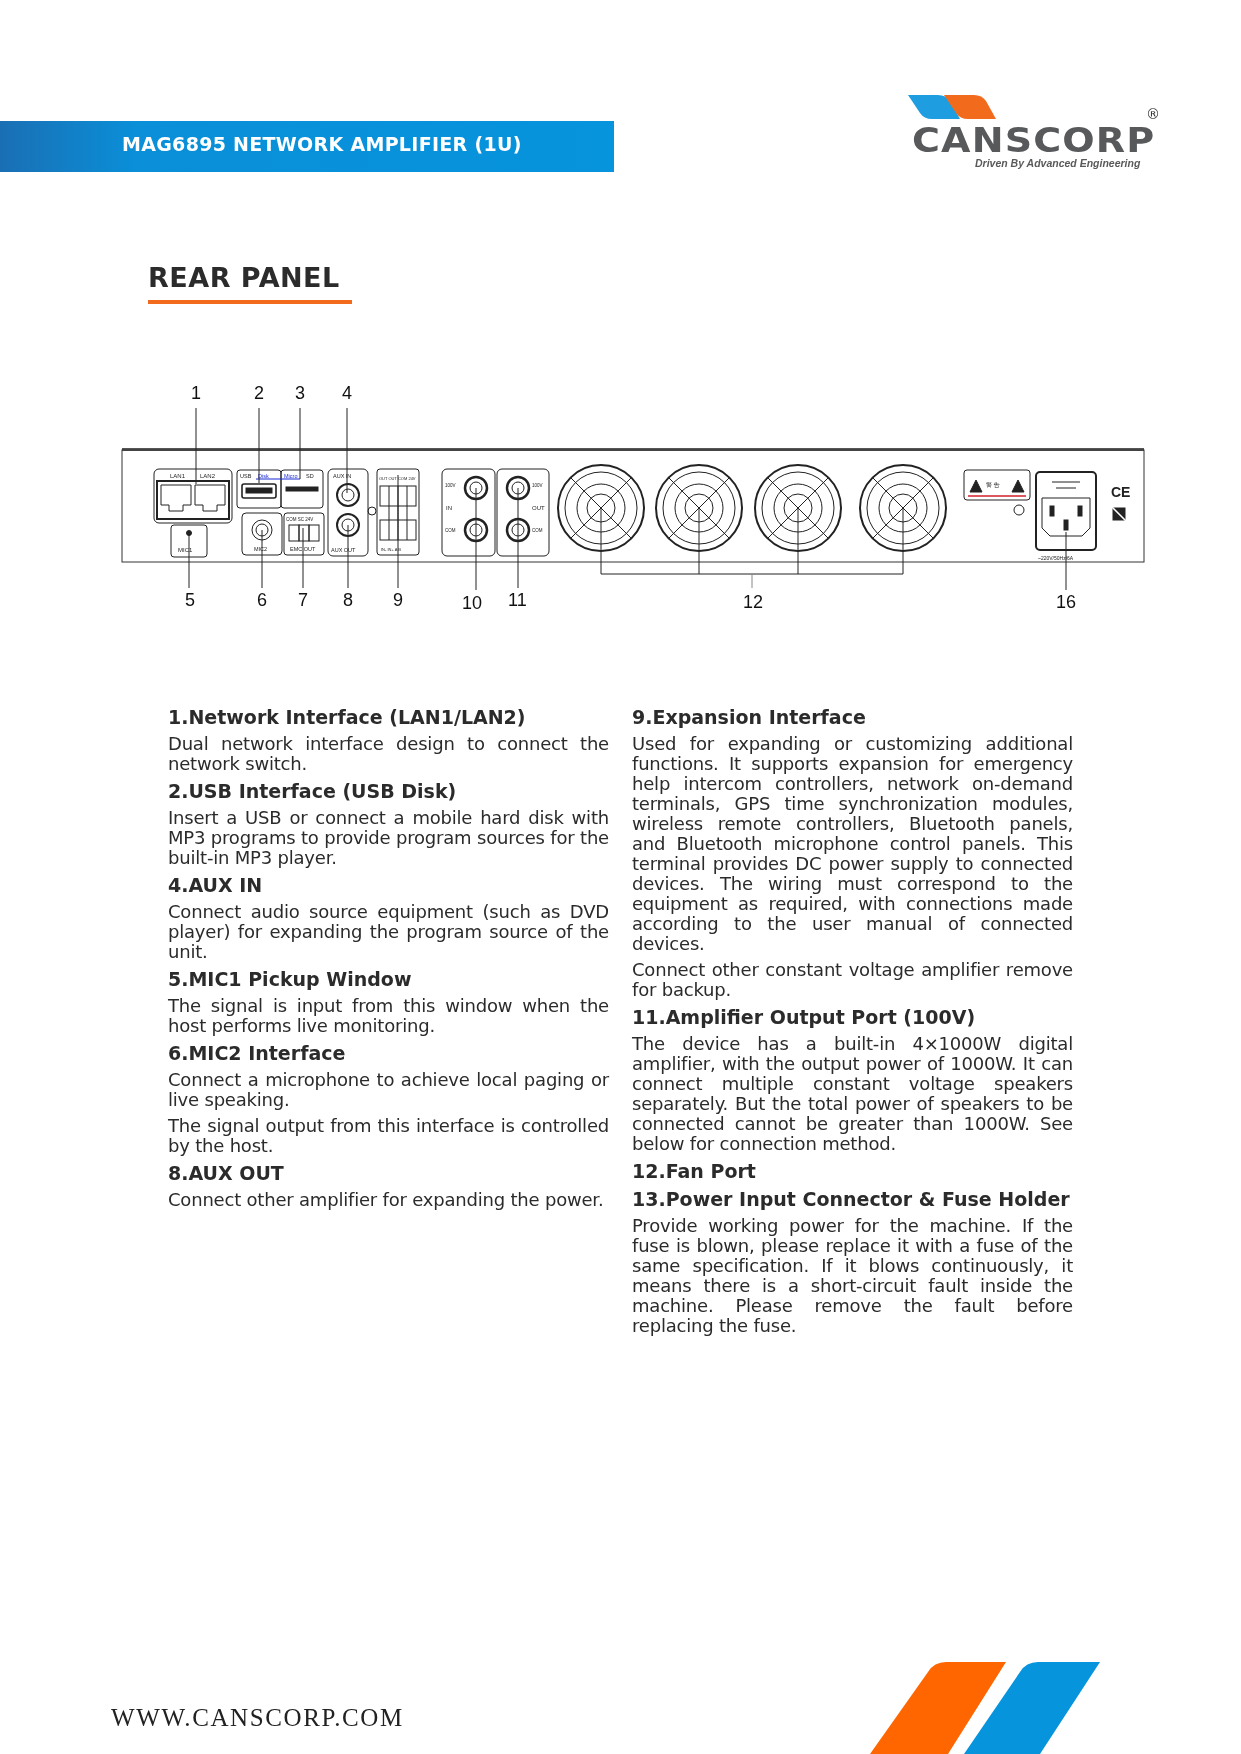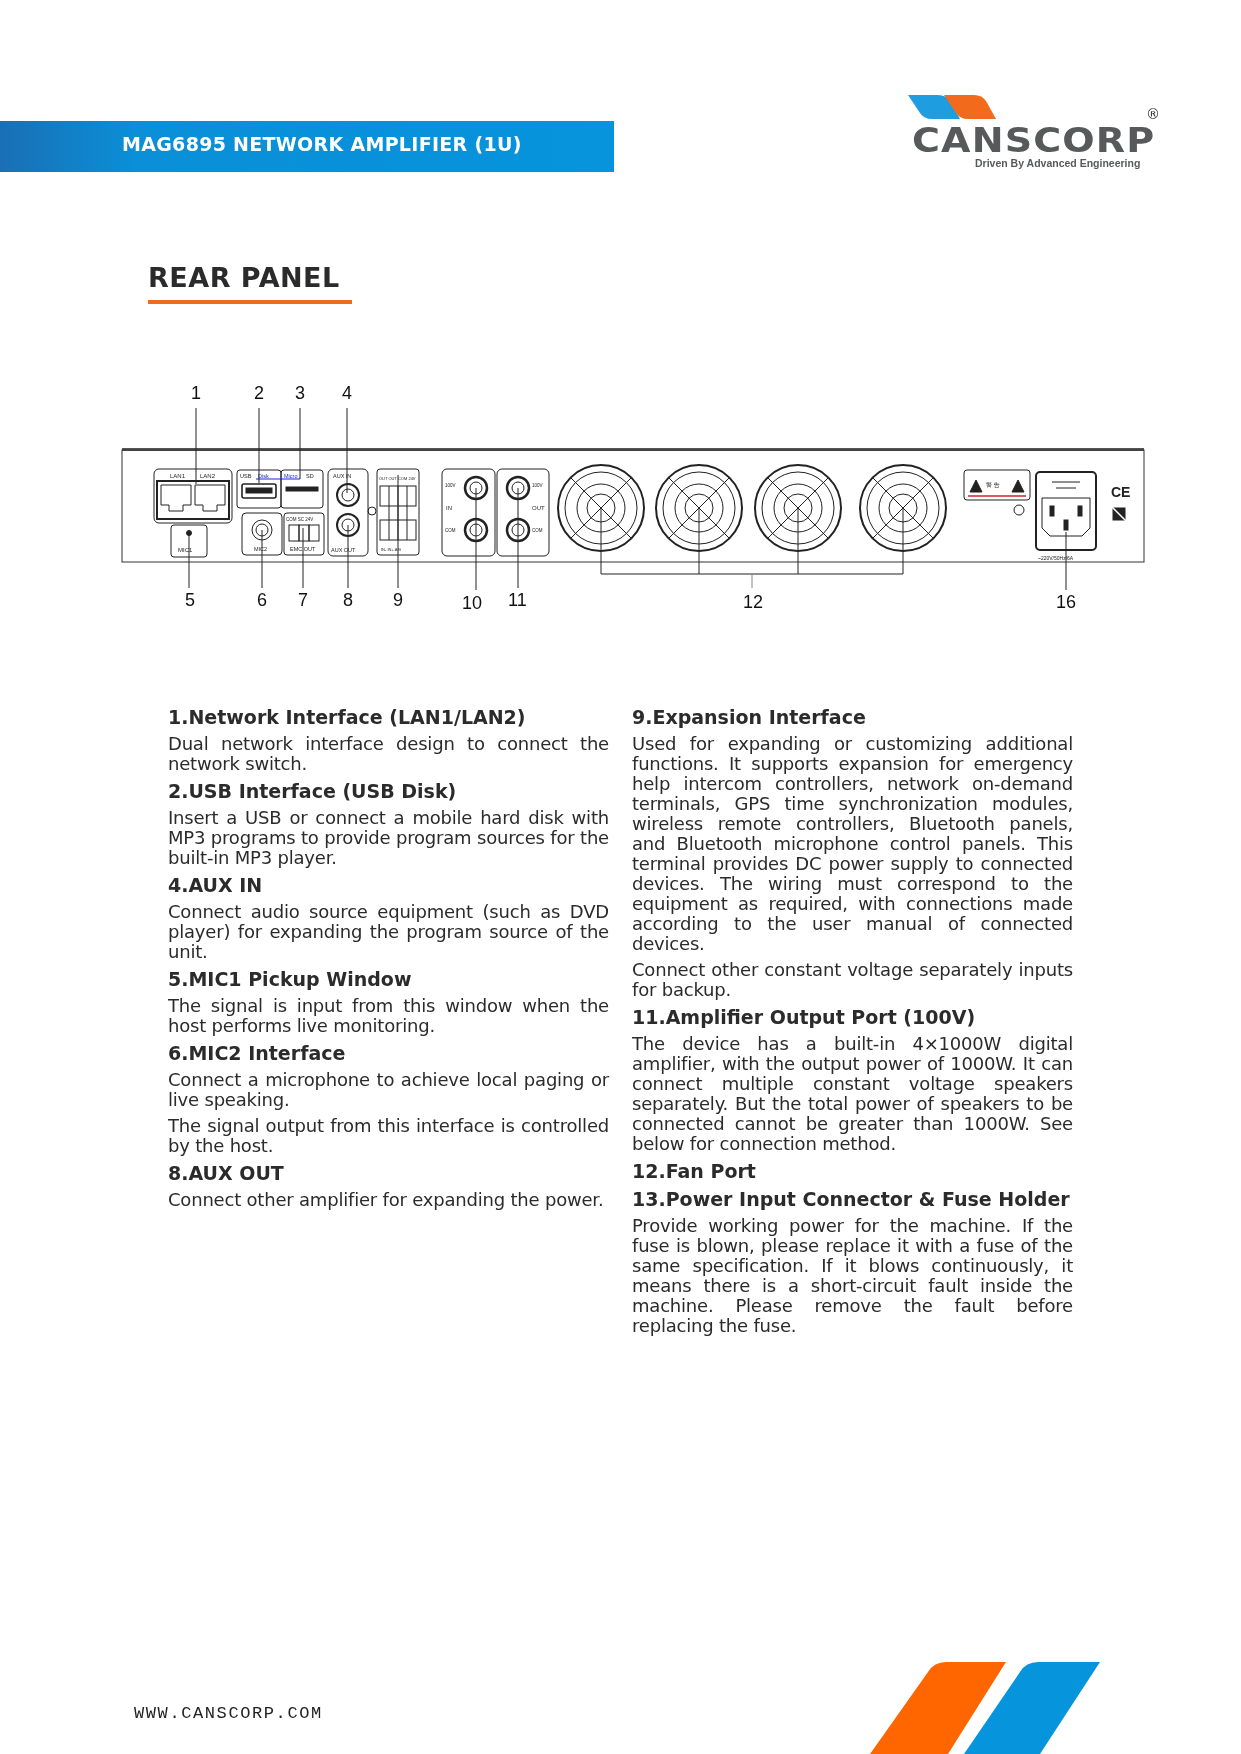--- a/index.html
+++ b/index.html
@@ -17,21 +17,21 @@
 
   .logo { position: absolute; left: 908px; top: 93px; width: 260px; height: 80px; }
   .logo-text {
     position: absolute; left: 912px; top: 120px;
     font-family: "DejaVu Sans", sans-serif; font-weight: bold; font-size: 34px; color: #58595b;
     letter-spacing: 1px; transform: scaleX(1.12); transform-origin: left;
   }
   .logo-reg { position: absolute; left: 1146px; top: 106px; font-size: 14px; color: #333; }
   .logo-tag {
     position: absolute; left: 975px; top: 157px; font-size: 10.5px; color: #58595b;
-    font-family: "Liberation Sans", sans-serif; font-weight: bold;
+    font-family: "Liberation Sans", sans-serif; font-weight: bold; font-style: italic;
   }
 
   .section-title {
     position: absolute; left: 148px; top: 262px; font-weight: bold; font-size: 27px; color: #2b2b2b;
     letter-spacing: 0.5px;
   }
   .section-underline { position: absolute; left: 148px; top: 300px; width: 204px; height: 4px; background: #f26b1d; }
 
   .diagram { position: absolute; left: 118px; top: 380px; width: 1030px; height: 240px; }
   .callout-num { position: absolute; font-family: "Liberation Sans", sans-serif; font-size: 18px; color: #111; }
@@ -42,22 +42,22 @@
   .item-title {
     font-weight: bold; font-size: 19px; color: #2b2b2b; line-height: 22px; margin-bottom: 6px;
     font-family: "DejaVu Sans", sans-serif;
   }
   .item-desc {
     font-size: 18px; line-height: 20px; color: #2b2b2b; text-align: justify; text-align-last: left;
     margin-bottom: 6px; font-family: "DejaVu Sans", sans-serif; letter-spacing: -0.2px;
   }
 
   .footer-url {
-    position: absolute; left: 134px; top: 1704px; font-family: Liberation Mono, monospace;
-    font-size: 17px; color: #222; letter-spacing: 1.6px;
+    position: absolute; left: 111px; top: 1704px; font-family: Liberation Serif, serif;
+    font-size: 25px; color: #222; letter-spacing: 1.6px;
   }
   .footer-shapes { position: absolute; left: 830px; top: 1660px; width: 411px; height: 94px; }
 </style>
 </head>
 <body>
 
 <div class="header-bar"></div>
 <div class="header-title">MAG6895 NETWORK AMPLIFIER (1U)</div>
 
 <svg class="logo" viewBox="0 0 260 80">
@@ -286,21 +286,21 @@
     <div class="item-desc">Connect other amplifier for expanding the power.</div>
   </div>
 </div>
 
 <div class="col col-right">
   <div>
     <div class="item-title">9.Expansion Interface</div>
     <div class="item-desc">Used for expanding or customizing additional functions. It supports expansion for emergency help intercom controllers, network on-demand terminals, GPS time synchronization modules, wireless remote controllers, Bluetooth panels, and Bluetooth microphone control panels. This terminal provides DC power supply to connected devices. The wiring must correspond to the equipment as required, with connections made according to the user manual of connected devices.</div>
   </div>
   <div>
-    <div class="item-desc">Connect other constant voltage separately inputs for backup.</div>
+    <div class="item-desc">Connect other constant voltage amplifier remove for backup.</div>
   </div>
   <div>
     <div class="item-title">11.Amplifier Output Port (100V)</div>
     <div class="item-desc">The device has a built-in 4×1000W digital amplifier, with the output power of 1000W. It can connect multiple constant voltage speakers separately. But the total power of speakers to be connected cannot be greater than 1000W. See below for connection method.</div>
   </div>
   <div>
     <div class="item-title">12.Fan Port</div>
   </div>
   <div>
     <div class="item-title">13.Power Input Connector &amp; Fuse Holder</div>

